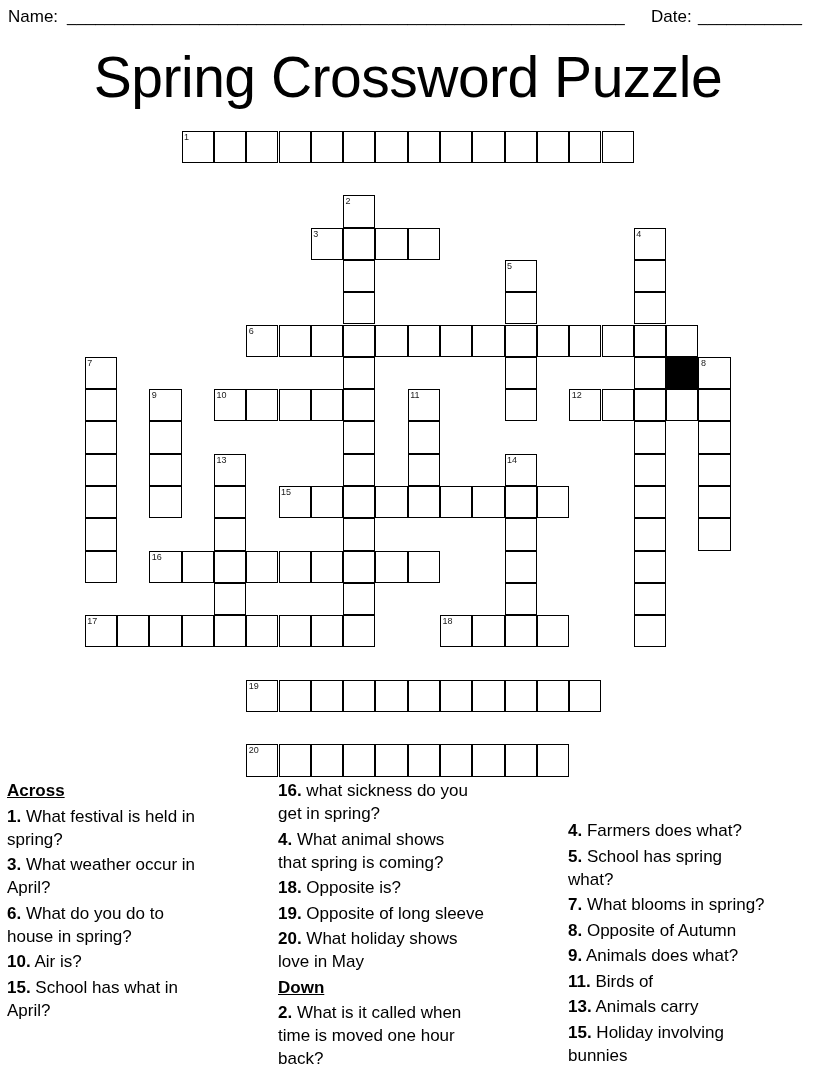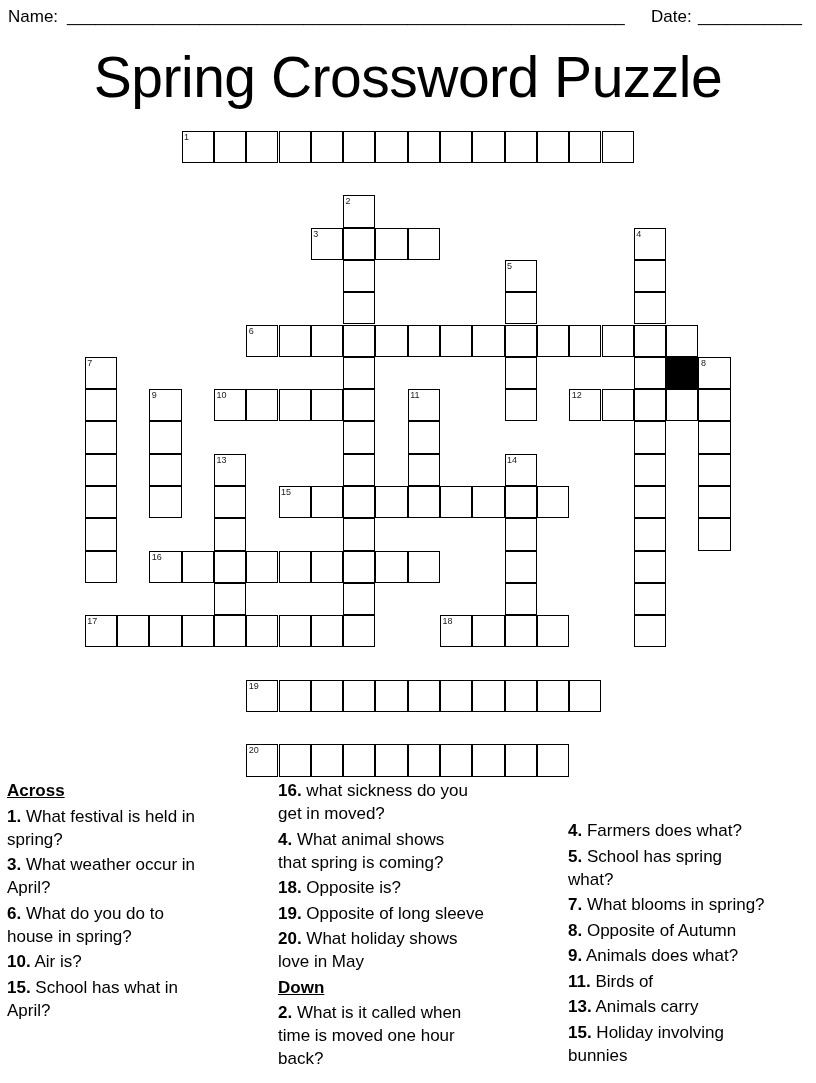--- a/index.html
+++ b/index.html
@@ -248,21 +248,21 @@
     <p><span class="clue-num">3.</span><span> What weather occur in
 April?</span></p>
     <p><span class="clue-num">6.</span><span> What do you do to
 house in spring?</span></p>
     <p><span class="clue-num">10.</span><span> Air is?</span></p>
     <p><span class="clue-num">15.</span><span> School has what in
 April?</span></p>
   </div>
 <div class="clues-col col2" id="cluecol1">
     <p><span class="clue-num">16.</span><span> what sickness do you
-get in moved?</span></p>
+get in spring?</span></p>
     <p><span class="clue-num">4.</span><span> What animal shows
 that spring is coming?</span></p>
     <p><span class="clue-num">18.</span><span> Opposite is?</span></p>
     <p><span class="clue-num">19.</span><span> Opposite of long sleeve</span></p>
     <p><span class="clue-num">20.</span><span> What holiday shows
 love in May</span></p>
     <p class="clue-head">Down</p>
     <p><span class="clue-num">2.</span><span> What is it called when
 time is moved one hour
 back?</span></p>

